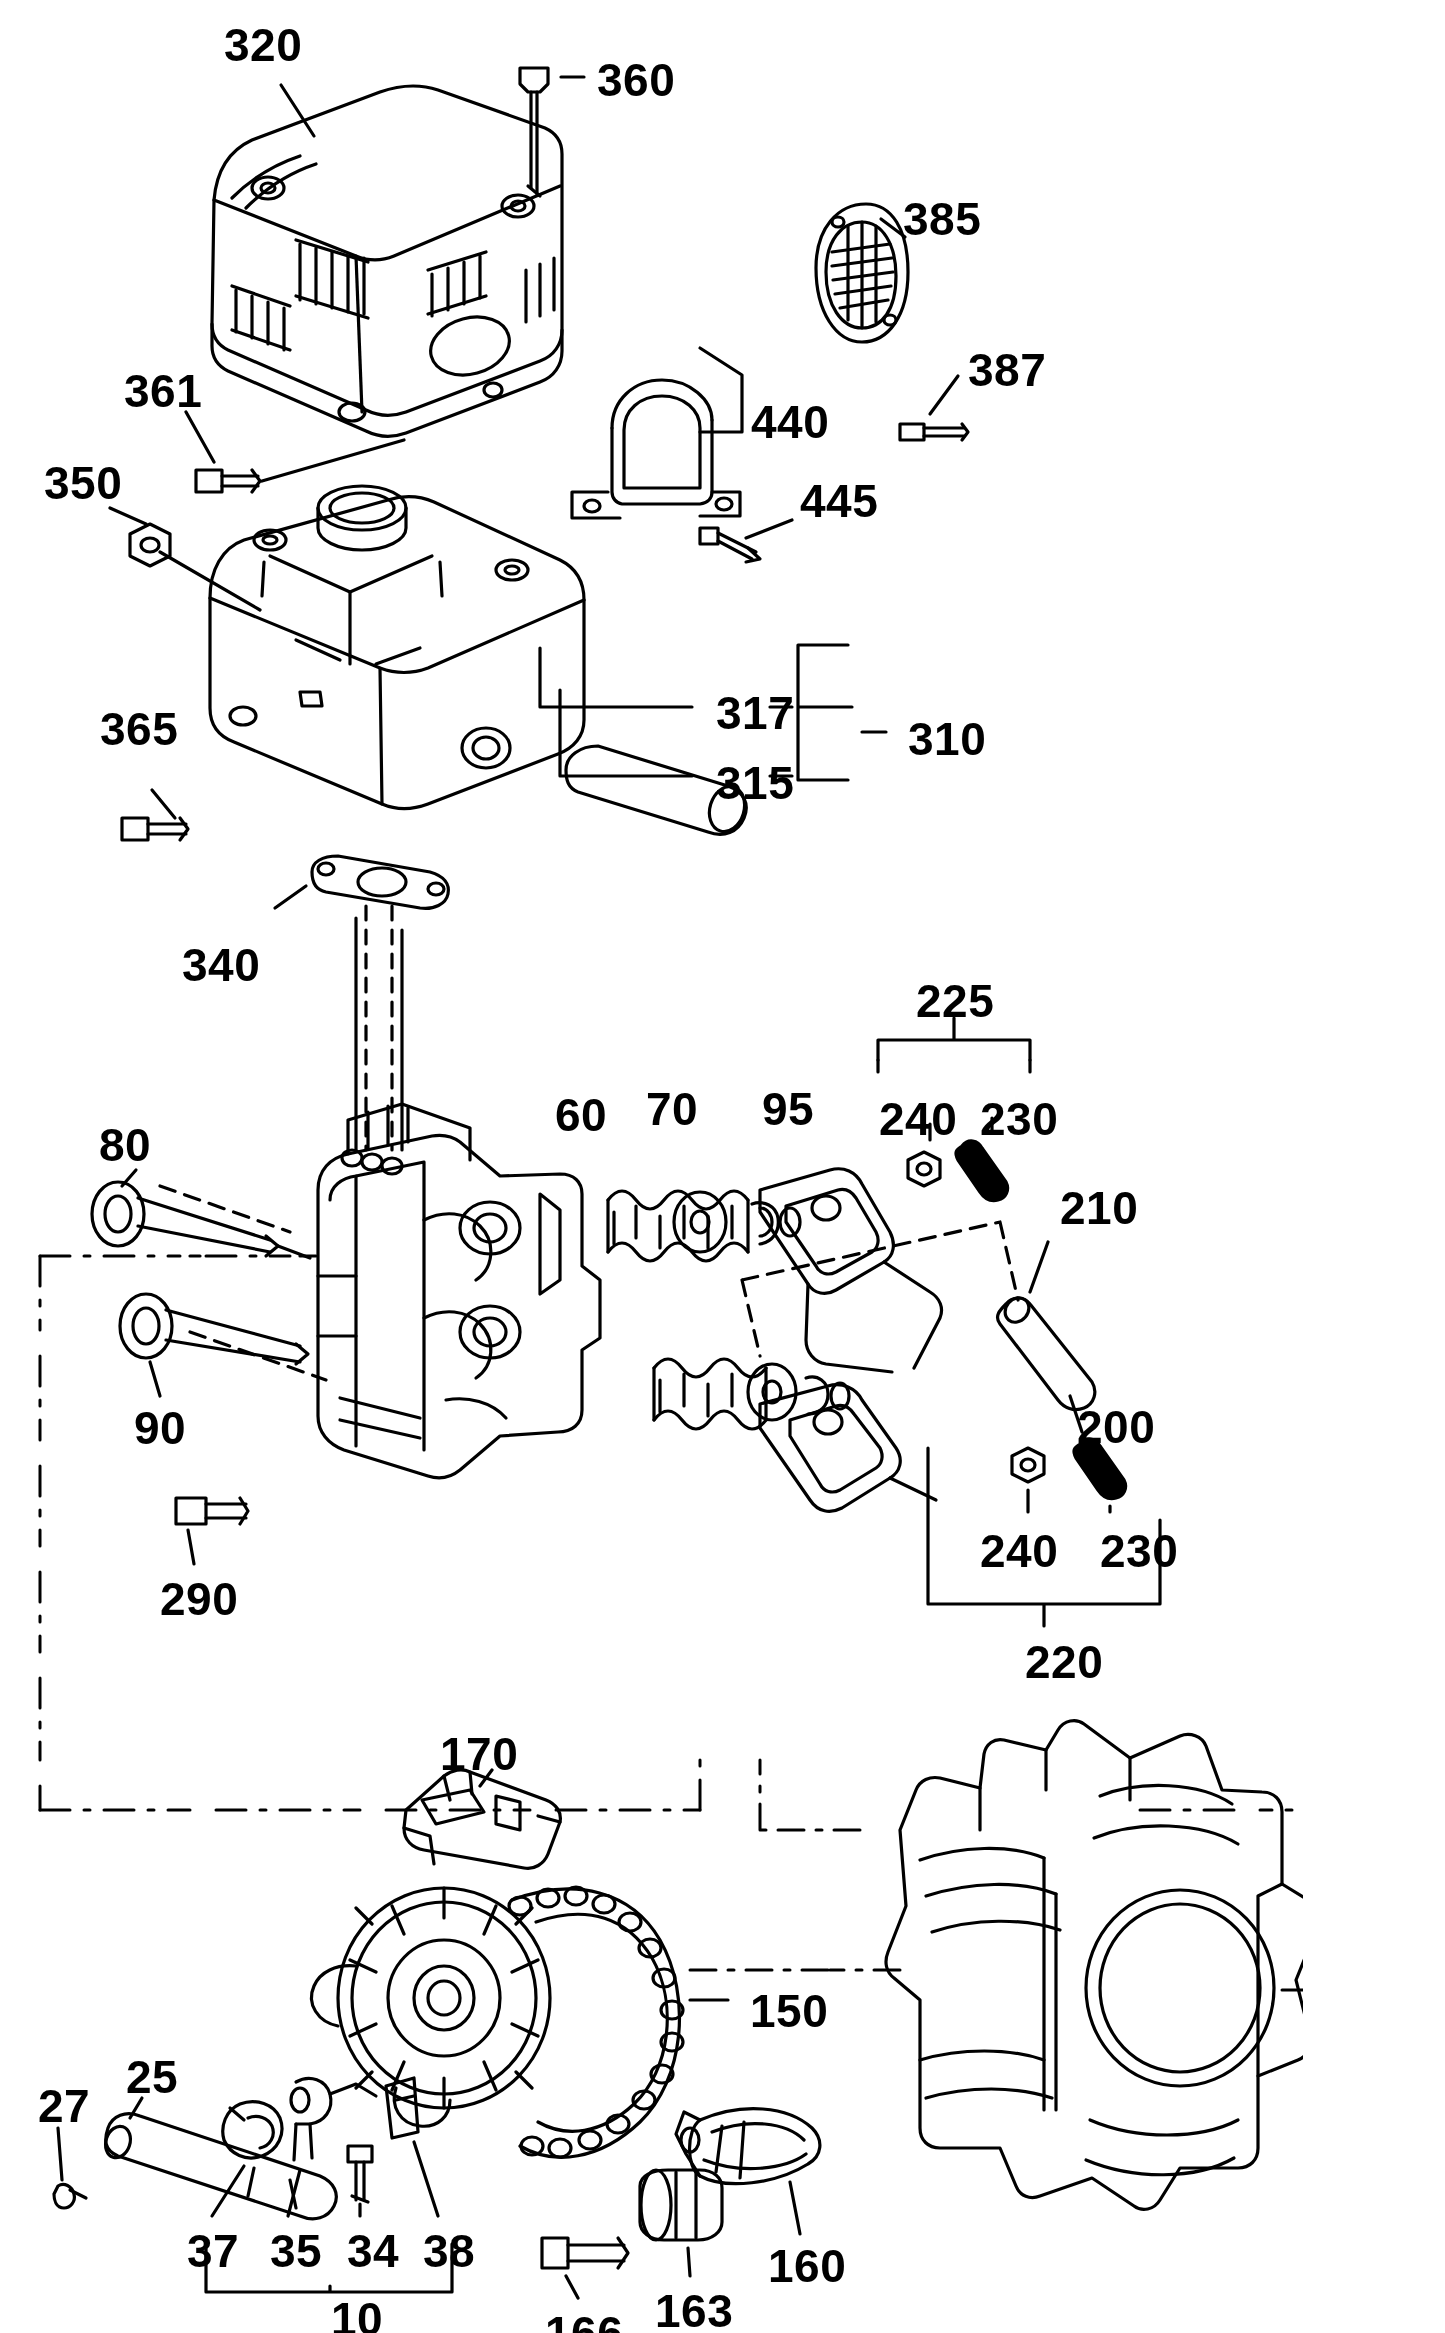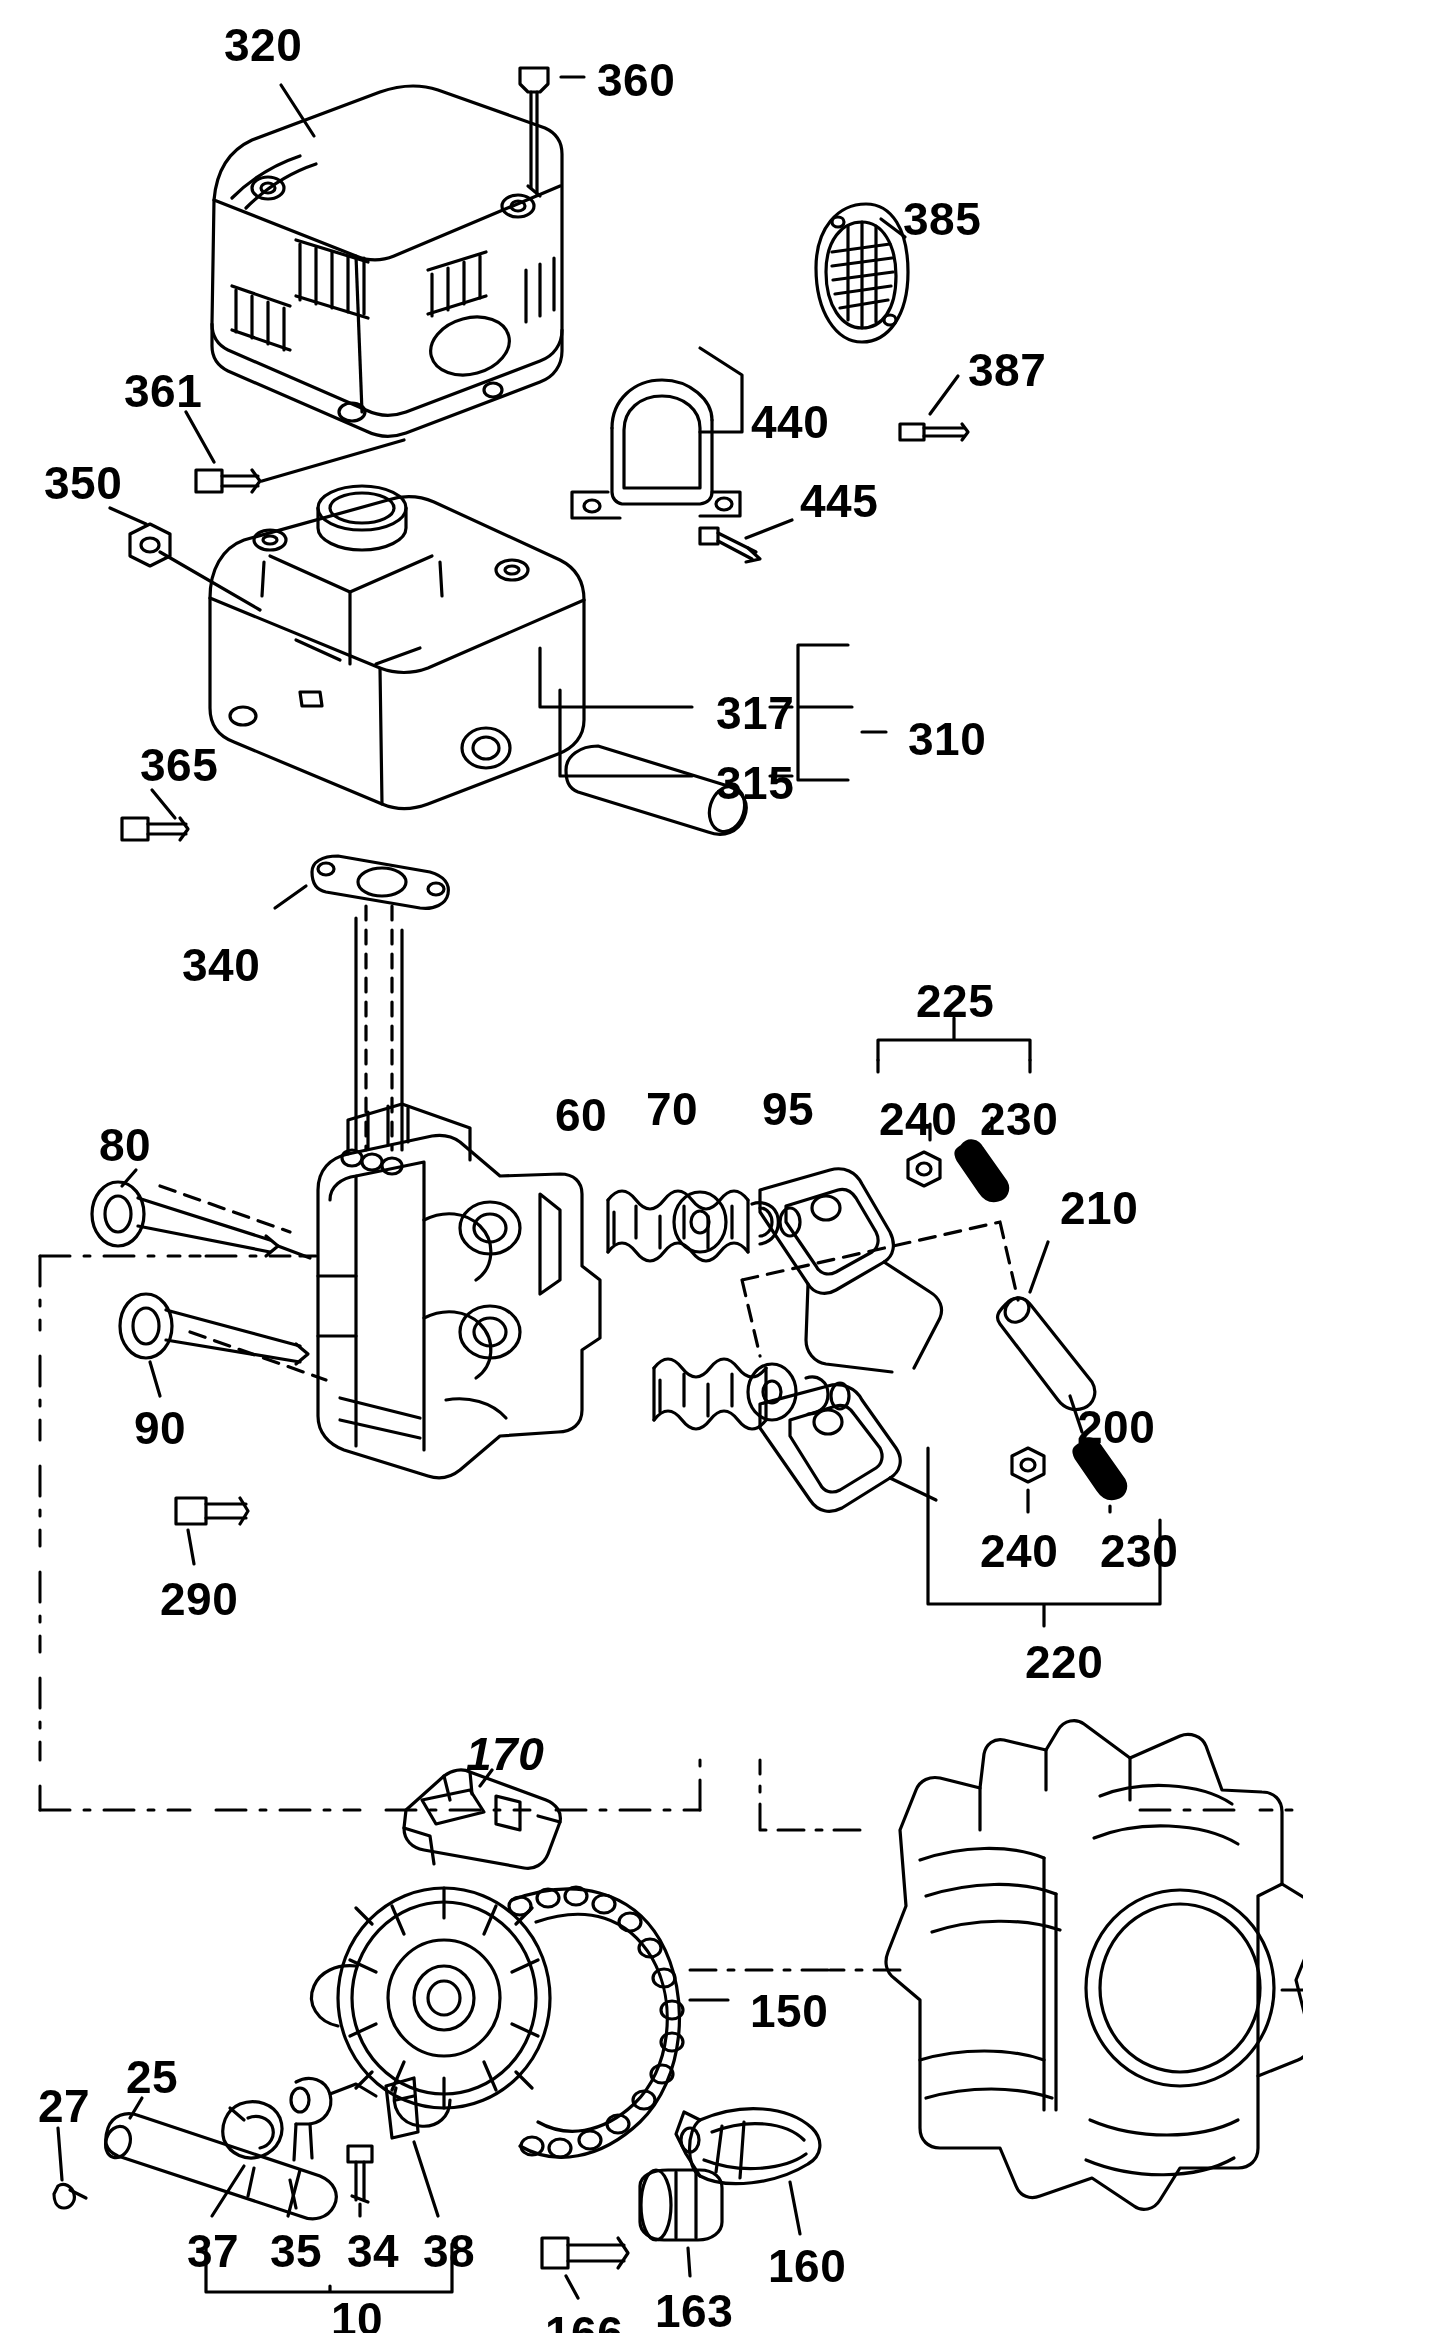--- a/index.html
+++ b/index.html
@@ -477,38 +477,38 @@
   <div class="callout cs-lg" style="left:224px; top:22px;">320</div>
   <div class="callout cs-lg" style="left:597px; top:57px;">360</div>
   <div class="callout cs-lg" style="left:903px; top:196px;">385</div>
   <div class="callout cs-lg" style="left:124px; top:368px;">361</div>
   <div class="callout cs-lg" style="left:968px; top:347px;">387</div>
   <div class="callout cs-lg" style="left:751px; top:399px;">440</div>
   <div class="callout cs-lg" style="left:44px;  top:460px;">350</div>
   <div class="callout cs-lg" style="left:800px; top:478px;text-align:center;">445</div>
   <div class="callout cs-lg" style="left:716px; top:690px;">317</div>
   <div class="callout cs-lg" style="left:908px; top:716px;">310</div>
-  <div class="callout cs-lg" style="left:100px; top:742px;margin-left:40px;">365</div>
+  <div class="callout cs-lg" style="left:100px; top:706px;">365</div>
   <div class="callout cs-lg" style="left:716px; top:760px;">315</div>
   <div class="callout cs-lg" style="left:182px; top:942px;">340</div>
   <div class="callout cs-lg" style="left:916px; top:978px;">225</div>
   <div class="callout cs-lg" style="left:555px; top:1092px;">60</div>
   <div class="callout cs-lg" style="left:646px; top:1086px;">70</div>
   <div class="callout cs-lg" style="left:762px; top:1086px;">95</div>
   <div class="callout cs-lg" style="left:879px; top:1096px;">240</div>
   <div class="callout cs-lg" style="left:980px; top:1096px;">230</div>
   <div class="callout cs-lg" style="left:99px;  top:1122px;">80</div>
   <div class="callout cs-lg" style="left:1019px;top:1185px;margin-left:41px;">210</div>
   <div class="callout cs-lg" style="left:1077px;top:1404px;">200</div>
   <div class="callout cs-lg" style="left:134px; top:1405px;">90</div>
   <div class="callout cs-lg" style="left:980px; top:1528px;">240</div>
   <div class="callout cs-lg" style="left:1100px;top:1528px;">230</div>
   <div class="callout cs-lg" style="left:160px; top:1576px;">290</div>
   <div class="callout cs-lg" style="left:1025px;top:1639px;">220</div>
-  <div class="callout cs-lg" style="left:466px; top:1731px;font-style:italic;">170</div>
+  <div class="callout cs-lg" style="left:440px; top:1731px;">170</div>
   <div class="callout cs-lg" style="left:750px; top:1988px;">150</div>
   <div class="callout cs-lg" style="left:126px; top:2054px;">25</div>
   <div class="callout cs-lg" style="left:38px;  top:2083px;">27</div>
   <div class="callout cs-lg" style="left:768px; top:2243px;">160</div>
   <div class="callout cs-lg" style="left:187px; top:2228px;">37</div>
   <div class="callout cs-lg" style="left:261px; top:2228px;margin-left:9px;">35</div>
   <div class="callout cs-lg" style="left:347px; top:2228px;">34</div>
   <div class="callout cs-lg" style="left:423px; top:2228px;">38</div>
   <div class="callout cs-lg" style="left:655px; top:2288px;">163</div>
   <div class="callout cs-lg" style="left:545px; top:2310px;">166</div>

